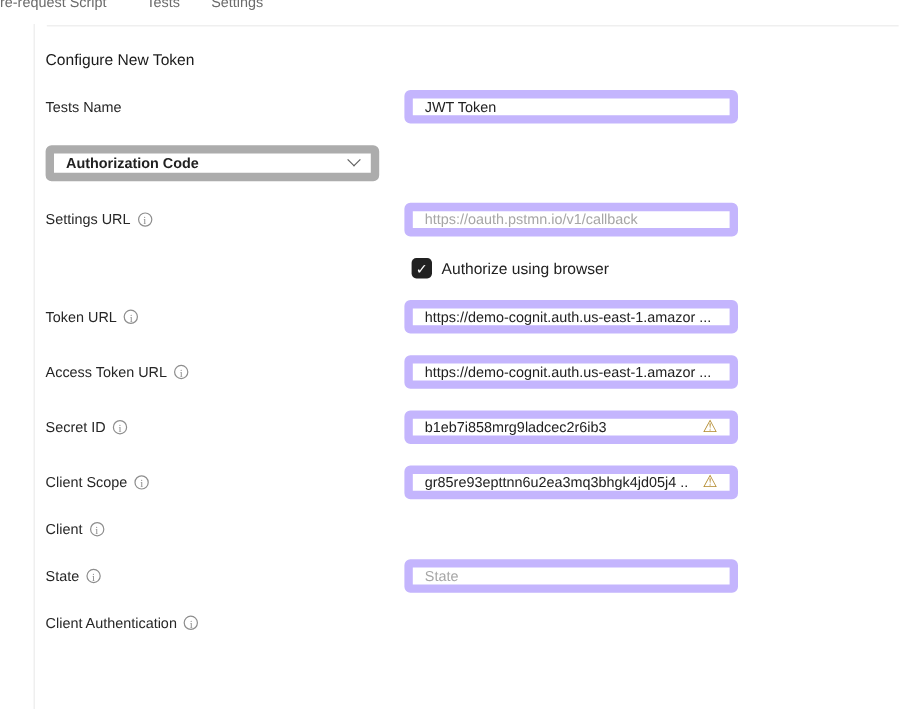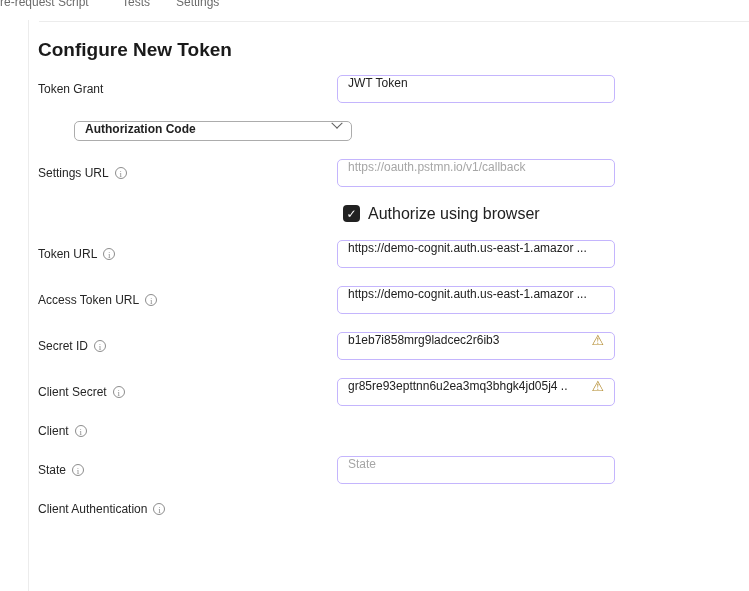--- a/index.html
+++ b/index.html
@@ -20,44 +20,44 @@
     position: absolute; top: -4px;
     font-size: 12px; line-height: 12px;
     color: #6b6b6b; white-space: nowrap;
     cursor: pointer;
   }
   .h-divider { position: absolute; top: 21px; left: 39px; right: 0; height: 1px; background: #ececec; }
   .v-divider { position: absolute; top: 20px; bottom: 0; left: 28px; width: 1px; background: #ececec; }
 
   .content { position: absolute; left: 38px; top: 41px; width: 578px; }
   .heading {
-    font-size: 19px; font-weight: 700; color: #1a1a1a;
+    font-size: 13px; font-weight: 400; color: #1a1a1a;
     margin: 0 0 17px 0; line-height: 17px;
   }
   .row { display: flex; align-items: center; margin-bottom: 18px; }
   .label-cell {
     width: 299px; flex: none;
     display: flex; align-items: center; gap: 6px;
     font-size: 12px; color: #262626;
   }
   .info-icon {
     width: 12px; height: 12px; flex: none;
     border: 1px solid #8d8d8d; border-radius: 50%;
     color: #8d8d8d; font-size: 9px; line-height: 12px; text-align: center;
     font-family: "Liberation Serif", serif;
     box-sizing: border-box;
     cursor: default;
   }
   .input-box {
     width: 278px; height: 28px; flex: none; box-sizing: border-box;
-    border: 1px solid #c4b5fd; border-radius: 5px; background: #fff;
-    display: flex; align-items: flex-start; padding: 0 10px;
+    border: 7px solid #c4b5fd; border-radius: 5px; background: #fff;
+    display: flex; align-items: center; padding: 0 10px;
   }
   .input-box.select {
-    height: 20px; border-color: #acacac; cursor: pointer; margin-left: 36px;
+    height: 30px; border-color: #acacac; cursor: pointer;
   }
   .text-input {
     border: none; outline: none; background: transparent;
     width: 100%; padding: 0; margin: 0;
     font-family: "Liberation Sans", sans-serif;
     font-size: 12px; color: #212121;
     text-overflow: ellipsis; white-space: nowrap; overflow: hidden;
   }
   .text-input::placeholder { color: #a6a6a6; opacity: 1; }
   .select-value {
@@ -83,21 +83,21 @@
   .checkbox {
     width: 17px; height: 17px; flex: none; box-sizing: border-box;
     background: #212121; border-radius: 4px;
     display: flex; align-items: center; justify-content: center;
     cursor: pointer;
   }
   .check {
     color: #ffffff; font-size: 12px; line-height: 12px;
     font-family: "DejaVu Sans", sans-serif; font-weight: 700;
   }
-  .checkbox-label { margin-left: 8px; font-size: 16px; color: #212121; }
+  .checkbox-label { margin-left: 8px; font-size: 13px; color: #212121; }
 </style>
 </head>
 <body>
 
 <div>
 
   <div class="tabs-strip">
     <span class="tab" style="left:-8px">Pre-request Script</span>
     <span class="tab" style="left:122px">Tests</span>
     <span class="tab" style="left:176px">Settings</span>
@@ -105,21 +105,21 @@
 
   <div class="h-divider"></div>
   <div class="v-divider"></div>
 
   <div class="content">
 
     <h1 class="heading">Configure New Token</h1>
 
     <div class="row">
       <div class="label-cell">
-        <span>Token Grant</span>
+        <span>Tests Name</span>
       </div>
       <div class="input-box">
         <input class="text-input" type="text" value="JWT Token" style="">
       </div>
     </div>
 
     <div class="row">
       <div class="input-box select">
         <span class="select-value">Authorization Code</span>
         <span class="chevron"></span>
@@ -169,21 +169,21 @@
         <span class="info-icon">i</span>
       </div>
       <div class="input-box">
         <input class="text-input" type="text" value="b1eb7i858mrg9ladcec2r6ib3" style="">
         <span class="warning-icon">⚠</span>
       </div>
     </div>
 
     <div class="row">
       <div class="label-cell">
-        <span>Client Secret</span>
+        <span>Client Scope</span>
         <span class="info-icon">i</span>
       </div>
       <div class="input-box">
         <input class="text-input" type="text" value="gr85re93epttnn6u2ea3mq3bhgk4jd05j4 .." style="">
         <span class="warning-icon">⚠</span>
       </div>
     </div>
 
     <div class="row">
       <div class="label-cell">

